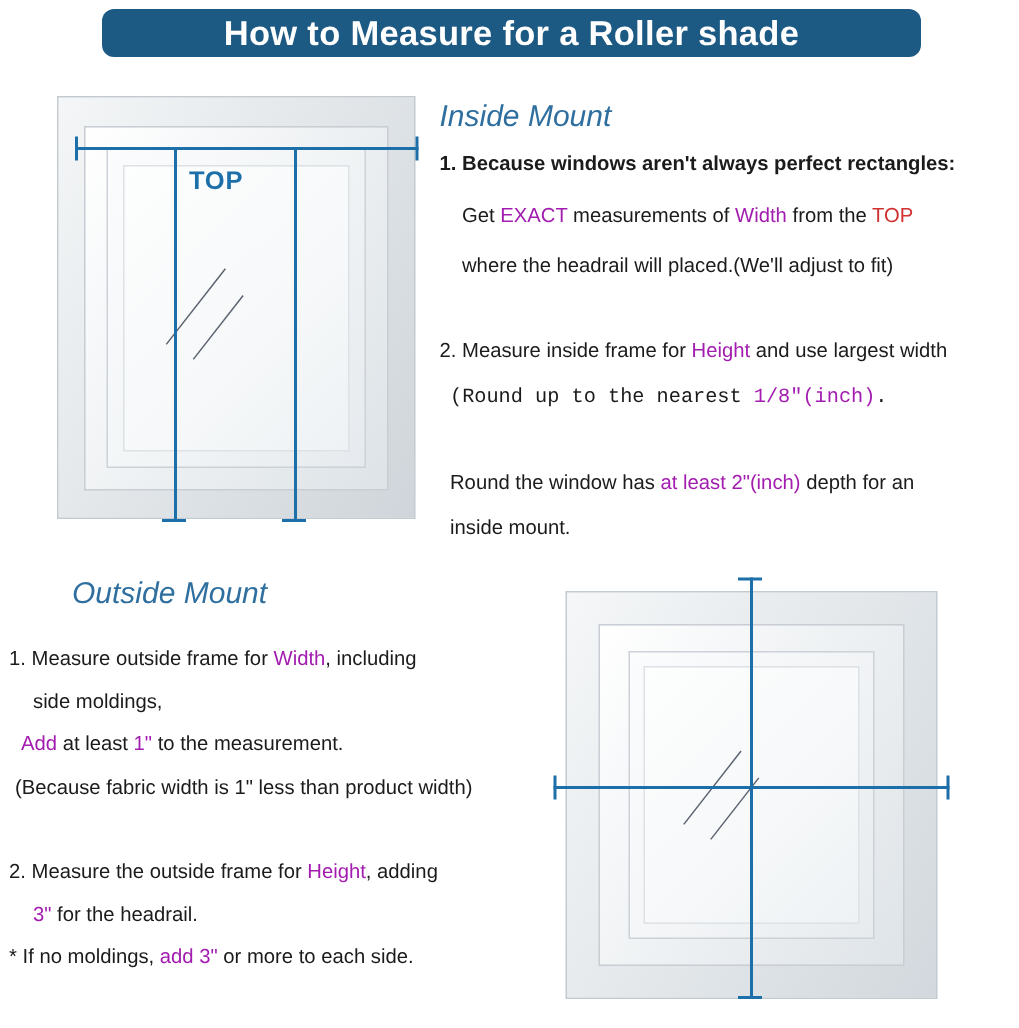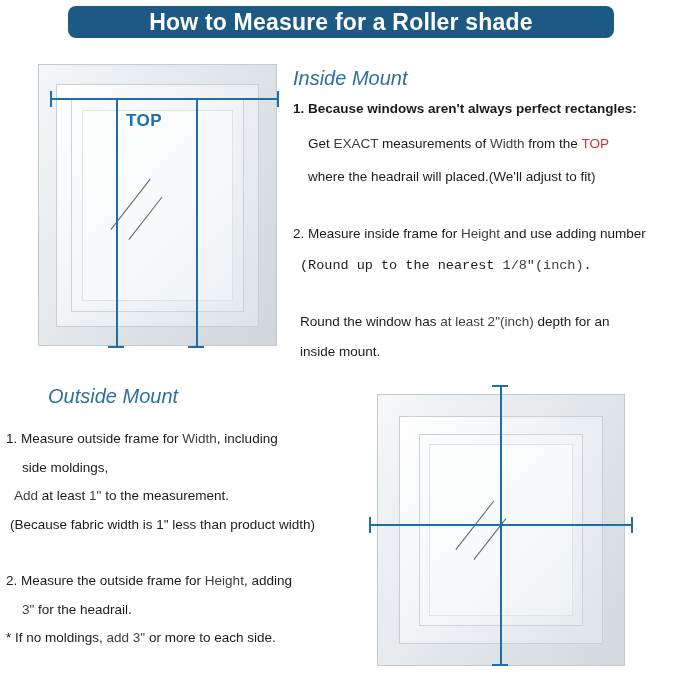--- a/index.html
+++ b/index.html
@@ -50,21 +50,21 @@
   #outside-heading { left: 6px; top: 385px; margin-left: 42px; }
 
   
   .body-line {
     position: absolute;
     font-size: 13.5px;
     line-height: 17px;
     color: #1b1b1b;
     white-space: nowrap;
   }
-  .kw-purple { color: #404040; }
+  .kw-purple { color: #a21caf; }
   .kw-red { color: #d03030; }
 
   
   #window-inside {
     position: absolute;
     left: 38px;
     top: 64px;
     width: 239px;
     height: 282px;
   }
@@ -227,21 +227,21 @@
 
 <div class="body-line" style="left:308px; top:135px;">
   <span>Get </span><span class="kw-purple">EXACT</span><span> measurements of </span><span class="kw-purple">Width</span><span> from the </span><span class="kw-red">TOP</span>
 </div>
 
 <div class="body-line" style="left:308px; top:168px;">
   <span>where the headrail will placed.(We'll adjust to fit)</span>
 </div>
 
 <div class="body-line" style="left:293px; top:225px;">
-  <span>2. Measure inside frame for </span><span class="kw-purple">Height</span><span> and use adding number</span>
+  <span>2. Measure inside frame for </span><span class="kw-purple">Height</span><span> and use largest width</span>
 </div>
 
 <div class="body-line" style="left:300px; top:257px;font-family:Liberation Mono, monospace;">
   <span>(Round up to the nearest </span><span class="kw-purple">1/8"(inch)</span><span>.</span>
 </div>
 
 <div class="body-line" style="left:300px; top:313px;">
   <span>Round the window has </span><span class="kw-purple">at least 2"(inch)</span><span> depth for an</span>
 </div>
 

